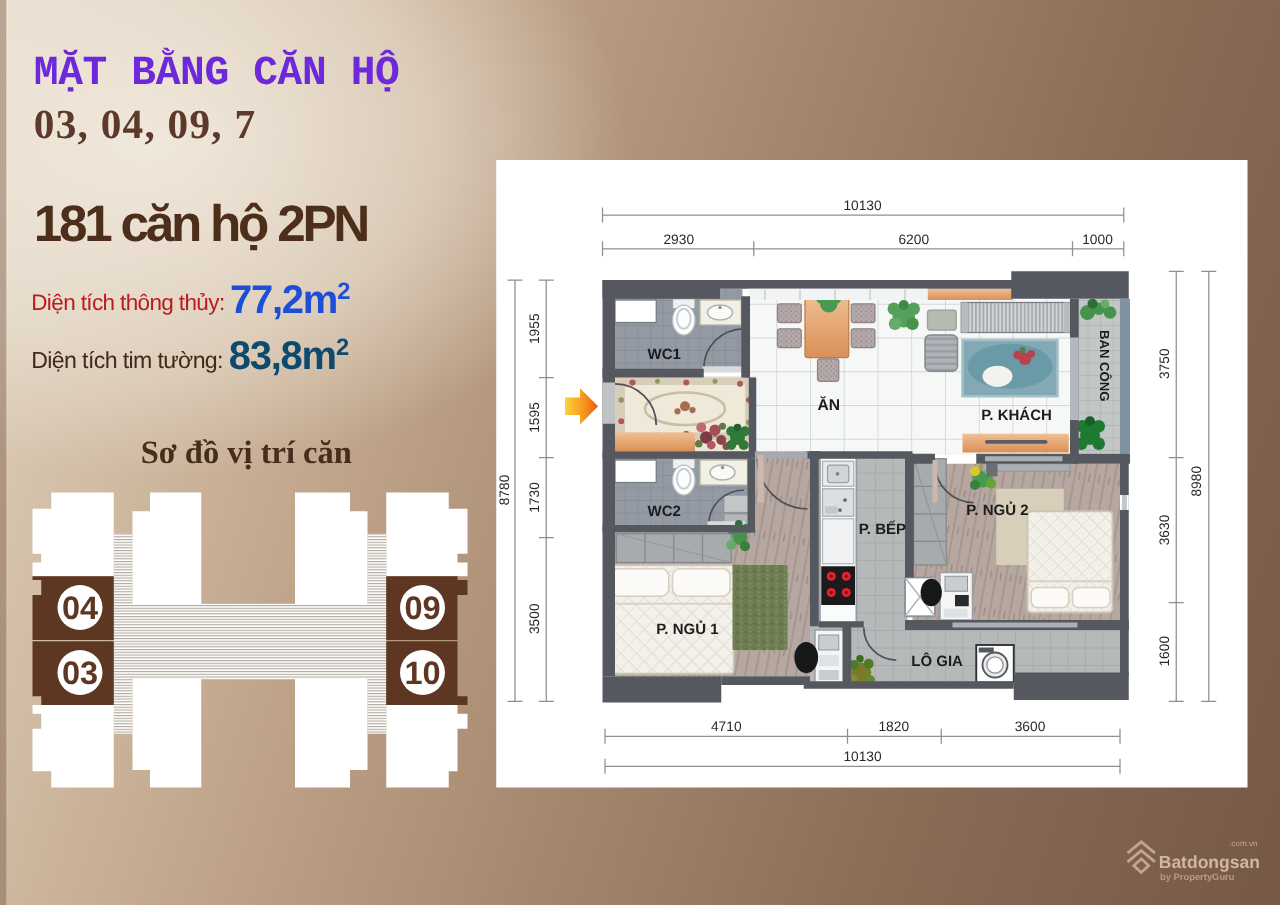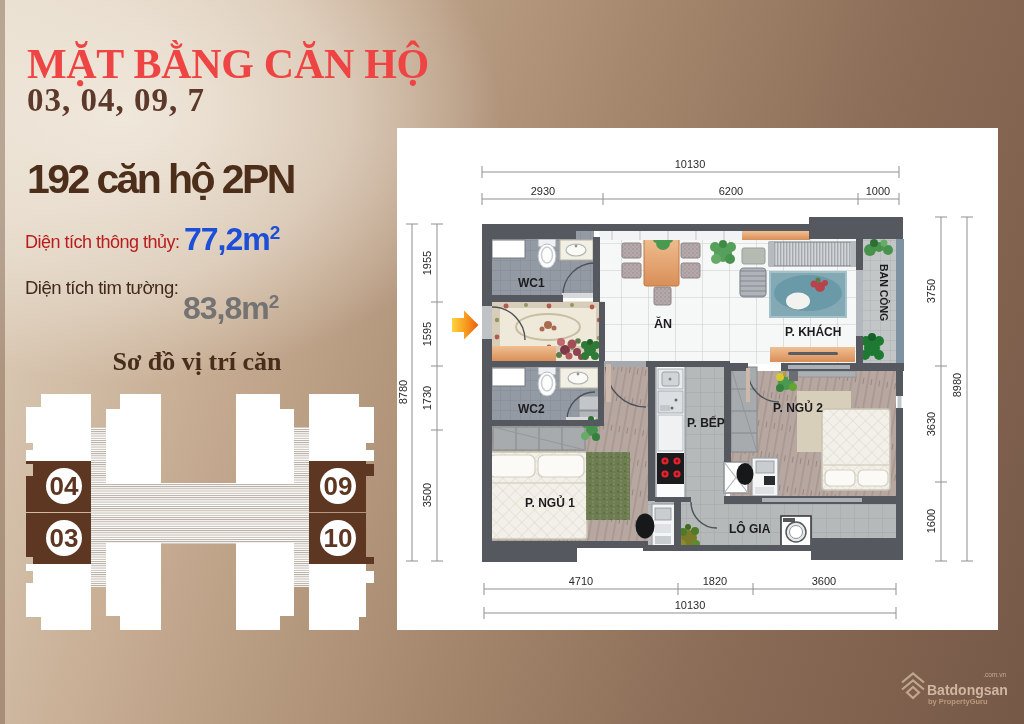--- a/index.html
+++ b/index.html
@@ -9,33 +9,33 @@
       radial-gradient(ellipse 540px 380px at 12% 16%, rgba(243,236,225,0.9) 0%, rgba(243,236,225,0.5) 42%, rgba(243,236,225,0) 70%),
       linear-gradient(108deg,#e2d5c2 0%,#c6ac92 26%,#a5876d 52%,#886a55 76%,#765847 100%);
   }
   .abs{position:absolute;}
 </style>
 </head>
 <body>
 
 <div class="abs" style="left:0;top:0;width:5px;height:724px;background:rgba(122,92,70,0.45);"></div>
 
-<div class="abs" style="left:27px;top:40px;font-family:Liberation Serif, serif;font-weight:bold;font-size:42px;letter-spacing:-0.3px;color:#ef4444;">MẶT BẰNG CĂN HỘ</div>
+<div class="abs" style="left:27px;top:40px;font-family:Liberation Mono, monospace;font-weight:bold;font-size:33px;letter-spacing:-0.3px;color:#6d28d9;">MẶT BẰNG CĂN HỘ</div>
 
 <div class="abs" style="left:27px;top:82px;font-family:'Liberation Serif',serif;font-weight:bold;font-size:33px;letter-spacing:1px;color:#5d392b;">03, 04, 09, 7</div>
 
-<div class="abs" style="left:27px;top:156px;font-weight:bold;font-size:41px;letter-spacing:-2.6px;color:#4c2e1a;">192 căn hộ 2PN</div>
+<div class="abs" style="left:27px;top:156px;font-weight:bold;font-size:41px;letter-spacing:-2.6px;color:#4c2e1a;">181 căn hộ 2PN</div>
 
 <div class="abs" style="left:25px;top:232px;font-size:18px;letter-spacing:-0.5px;color:#b91c1c;">Diện tích thông thủy:</div>
 
 <div class="abs" style="left:184px;top:221px;font-weight:bold;font-size:32px;letter-spacing:-1px;color:#1d4ed8;">77,2m<span style="font-size:19px;vertical-align:11px;letter-spacing:0;">2</span></div>
 
 <div class="abs" style="left:25px;top:277px;font-size:18.5px;letter-spacing:-0.5px;color:#42291a;text-align:center;">Diện tích tim tường:</div>
 
-<div class="abs" style="left:183px;top:266px;font-weight:bold;font-size:32px;letter-spacing:-1px;color:#737373;margin-top:24px;">83,8m<span style="font-size:19px;vertical-align:11px;letter-spacing:0;">2</span></div>
+<div class="abs" style="left:183px;top:266px;font-weight:bold;font-size:32px;letter-spacing:-1px;color:#0c4a6e;">83,8m<span style="font-size:19px;vertical-align:11px;letter-spacing:0;">2</span></div>
 
 <div class="abs" style="left:-3px;top:347px;width:400px;text-align:center;font-family:'Liberation Serif',serif;font-weight:bold;font-size:26px;color:#462d1c;">Sơ đồ vị trí căn</div>
 
 <svg class="abs" style="left:0;top:380px;" width="400" height="260" viewBox="0 380 400 260">
   <defs>
     <pattern id="hstripe" width="4" height="2.2" patternUnits="userSpaceOnUse">
       <rect width="4" height="2.2" fill="#ffffff"></rect>
       <rect y="0" width="4" height="0.9" fill="#b3aa9e"></rect>
     </pattern>
   </defs>

